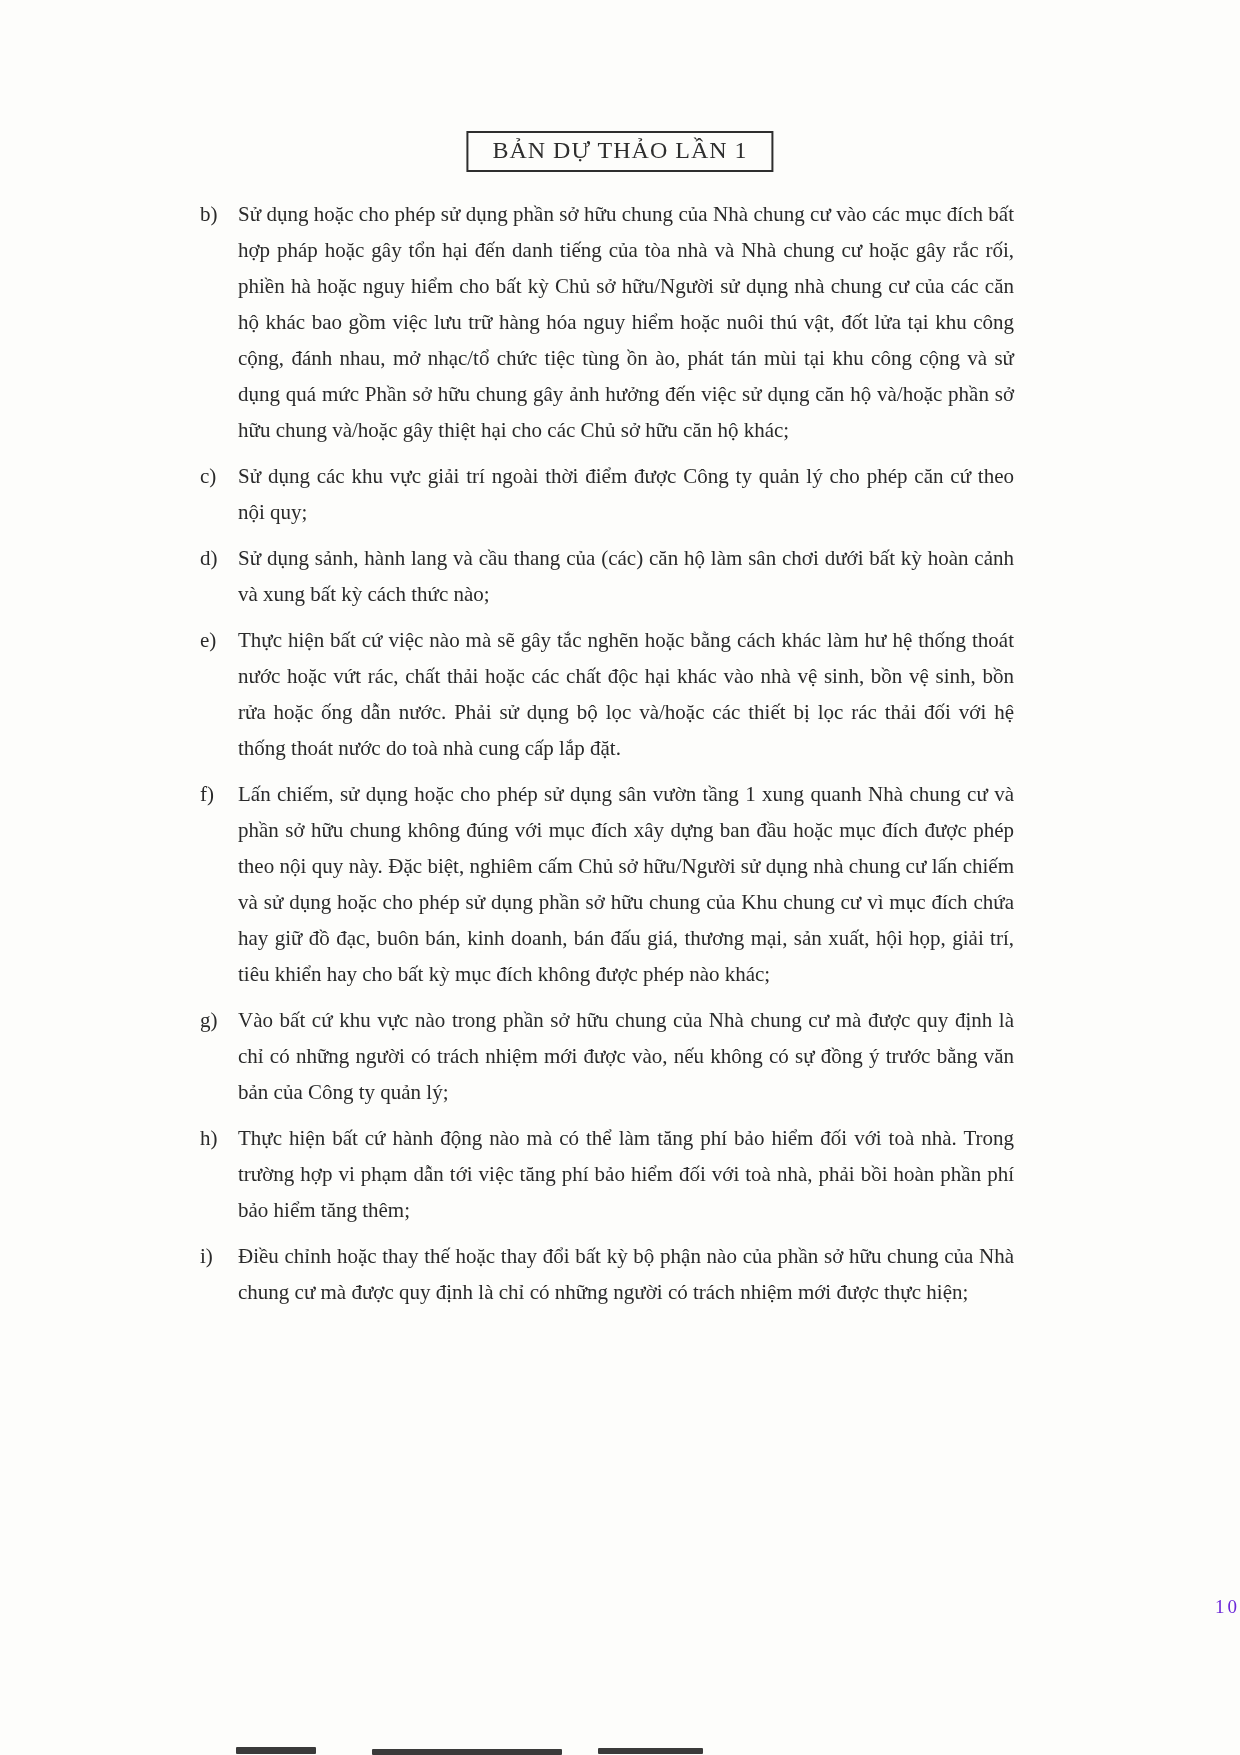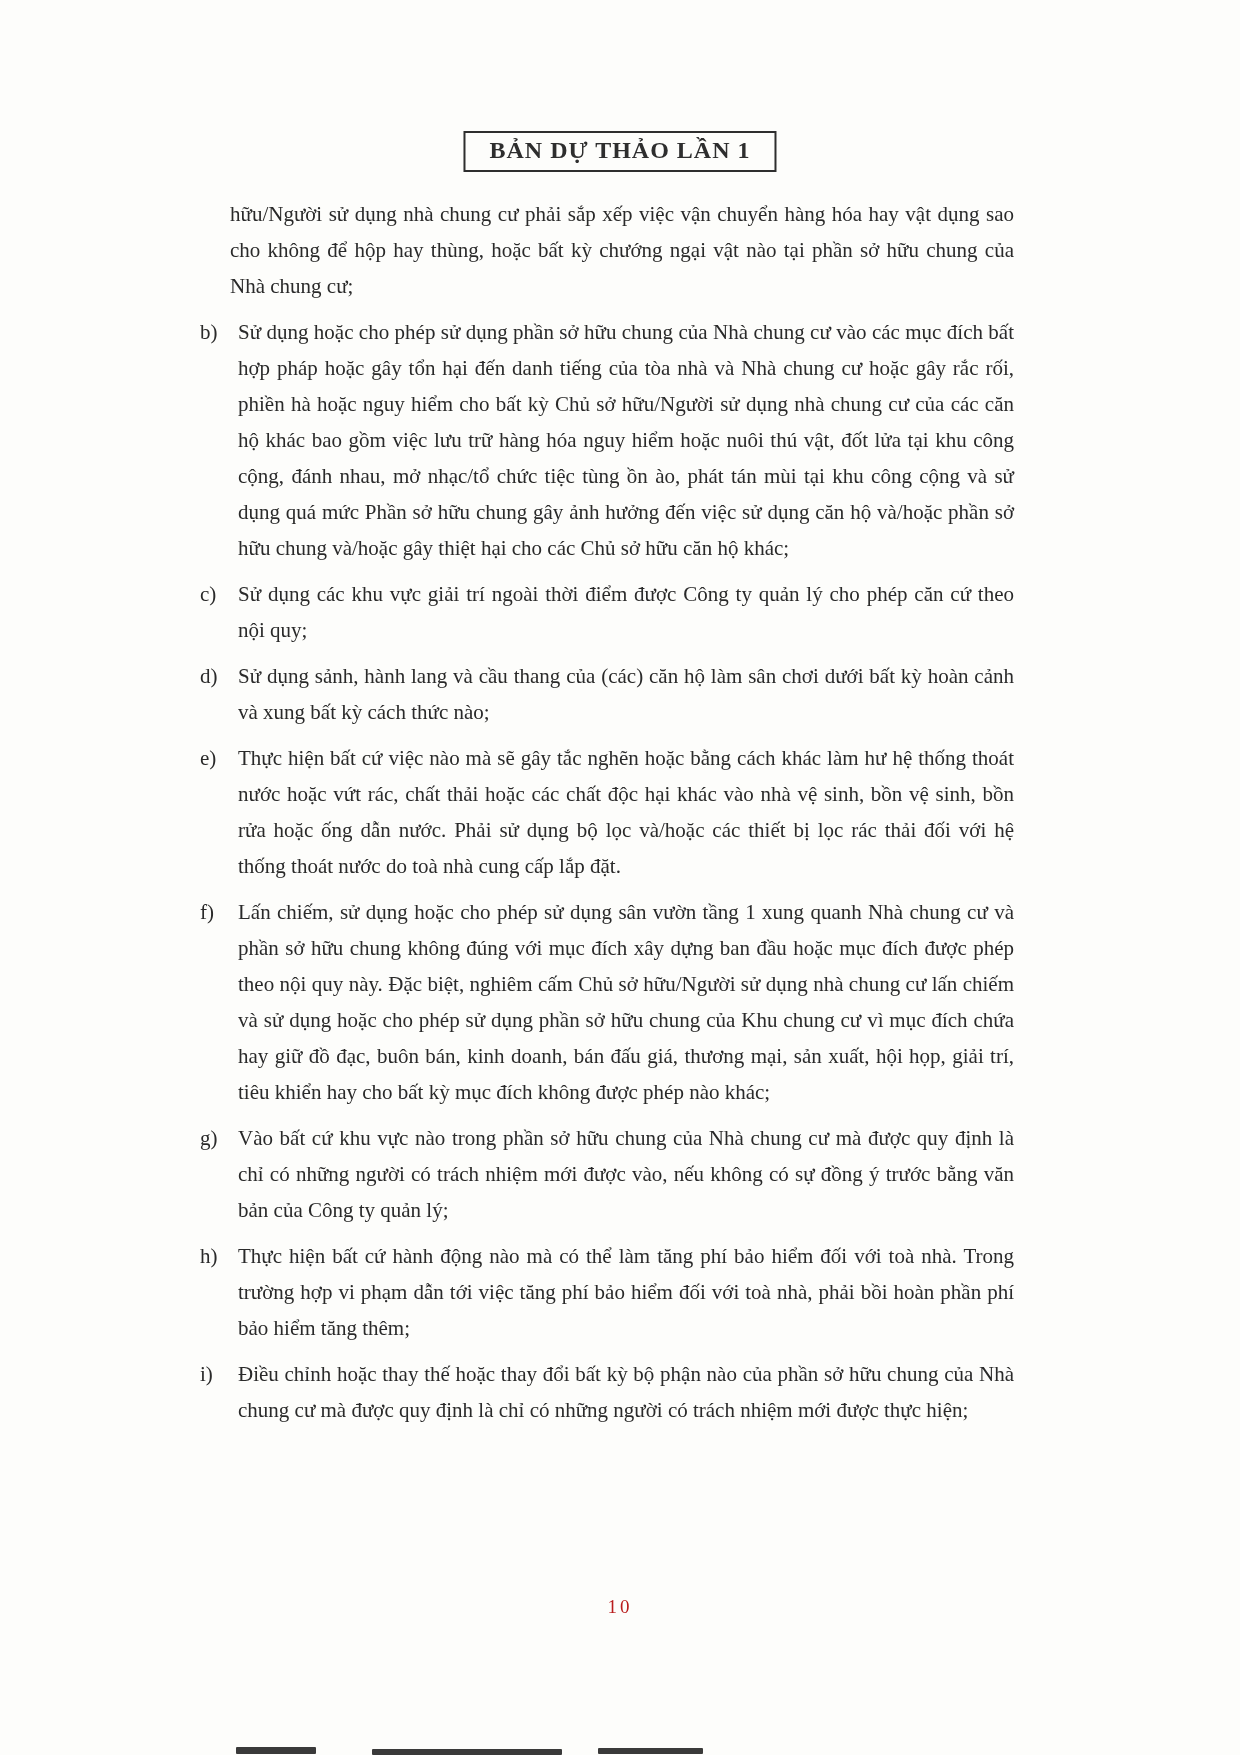--- a/index.html
+++ b/index.html
@@ -24,21 +24,20 @@
     transform: translateX(-50%);
     border: 2px solid #2e2e2e;
     padding: 4px 24px 6px 24px;
     background: #fdfdfb;
   }
   .stamp-text {
     font-size: 24px;
     letter-spacing: 1px;
     color: #2e2e2e;
     white-space: nowrap;
-    font-weight: bold;
   }
   .content {
     position: absolute;
     top: 196px;
     left: 200px;
     width: 814px;
     font-size: 21px;
     line-height: 36px;
     text-align: justify;
   }
@@ -56,24 +55,24 @@
   .item-text {
     flex: 1;
     text-align: justify;
     margin-left: 8px;
   }
   .page-number {
     position: absolute;
     top: 1596px;
     left: 0;
     width: 100%;
-    text-align: center;
+    text-align: right;
     font-size: 19px;
     letter-spacing: 3px;
-    color: #b91c1c;
+    color: #6d28d9;
   }
   .scan-artifact {
     position: absolute;
     background: #3a3a3a;
     border-radius: 1px;
   }
   .artifact-1 { left: 236px; top: 1747px; width: 80px; height: 7px; }
   .artifact-2 { left: 372px; top: 1749px; width: 190px; height: 6px; }
   .artifact-3 { left: 598px; top: 1748px; width: 105px; height: 6px; }
 </style>
@@ -81,21 +80,20 @@
 <body>
 
 <div class="page">
 
   <div class="stamp-box">
     <span class="stamp-text">BẢN DỰ THẢO LẦN 1</span>
   </div>
 
   <div class="content">
 
-    <p class="intro">hữu/Người sử dụng nhà chung cư phải sắp xếp việc vận chuyển hàng hóa hay vật dụng sao cho không để hộp hay thùng, hoặc bất kỳ chướng ngại vật nào tại phần sở hữu chung của Nhà chung cư;</p>
 
     <div class="item">
       <span class="item-label">b)</span>
       <span class="item-text">Sử dụng hoặc cho phép sử dụng phần sở hữu chung của Nhà chung cư vào các mục đích bất hợp pháp hoặc gây tổn hại đến danh tiếng của tòa nhà và Nhà chung cư hoặc gây rắc rối, phiền hà hoặc nguy hiểm cho bất kỳ Chủ sở hữu/Người sử dụng nhà chung cư của các căn hộ khác bao gồm việc lưu trữ hàng hóa nguy hiểm hoặc nuôi thú vật, đốt lửa tại khu công cộng, đánh nhau, mở nhạc/tổ chức tiệc tùng ồn ào, phát tán mùi tại khu công cộng và sử dụng quá mức Phần sở hữu chung gây ảnh hưởng đến việc sử dụng căn hộ và/hoặc phần sở hữu chung và/hoặc gây thiệt hại cho các Chủ sở hữu căn hộ khác;</span>
     </div>
 
     <div class="item">
       <span class="item-label">c)</span>
       <span class="item-text">Sử dụng các khu vực giải trí ngoài thời điểm được Công ty quản lý cho phép căn cứ theo nội quy;</span>
     </div>

